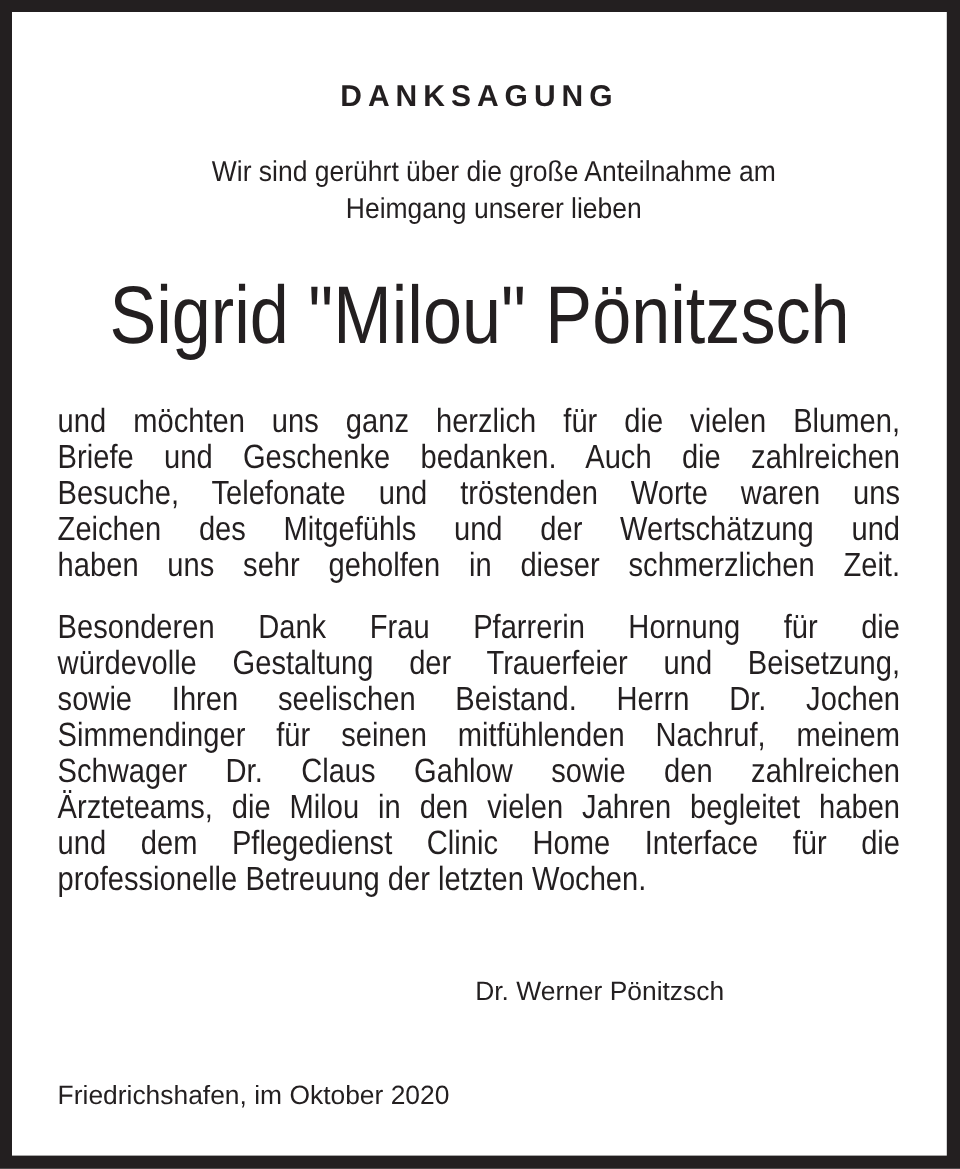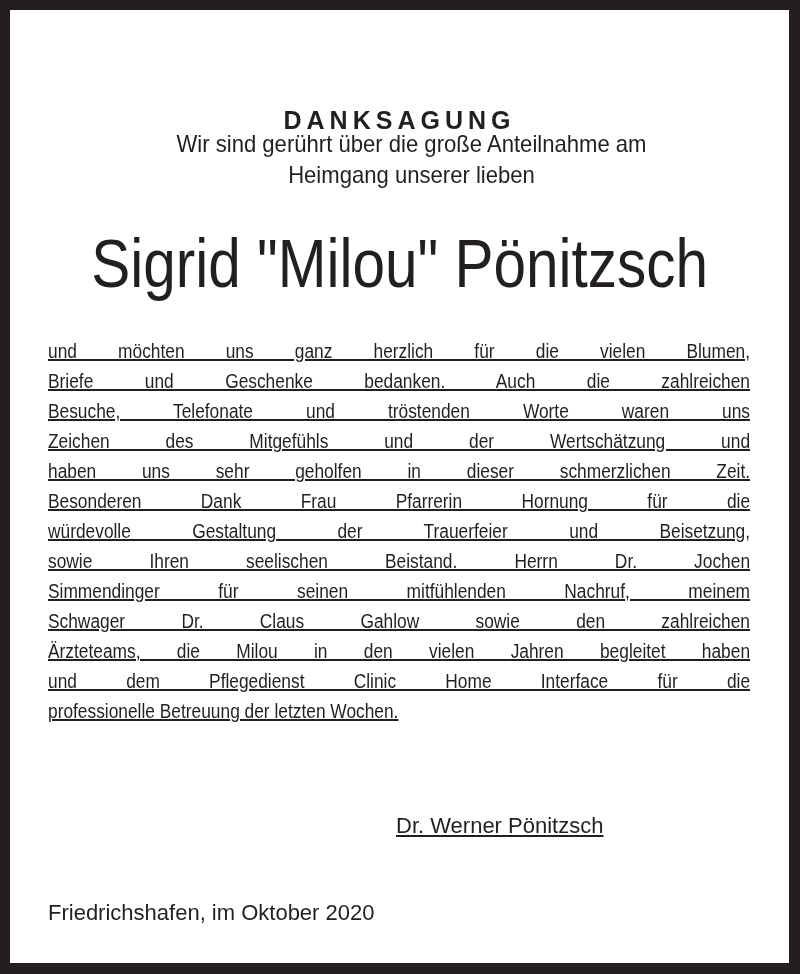--- a/index.html
+++ b/index.html
@@ -15,55 +15,54 @@
       width: 779px; height: 953px;
       background: #ffffff;
       color: #231f20;
       font-family: "Liberation Sans", sans-serif;
     }
     .title {
       position: absolute; left: 0; right: 0; top: 56px;
       text-align: center;
       font-size: 25px; font-weight: bold;
       letter-spacing: 5px;
-      margin-top: 40px;
     }
     .intro {
       position: absolute; left: 0; right: 0; top: 118px;
       text-align: center;
       font-size: 24px; line-height: 31px; padding-left: 24px;
     }
     .intro span { display: block; }
     .intro span.l1 { transform: scaleX(0.92); }
     .intro span.l2 { transform: scaleX(0.92); }
     .name {
       position: absolute; left: 0; right: 0; top: 213px;
       text-align: center;
       font-size: 68px; line-height: 80px;
       white-space: nowrap;
     }
     .name span { display: inline-block; transform: scaleX(0.86); transform-origin: center; }
     .para {
       position: absolute; left: 38px; width: 702px;
-      font-size: 20px; line-height: 30px; text-decoration: underline;
+      font-size: 28px; line-height: 30px;
     }
     .para .line {
       display: block; white-space: nowrap;
       text-align: justify; text-align-last: justify;
       width: 810px;
       transform: scaleX(0.8667); transform-origin: left top;
     }
     .para .line.last { text-align-last: left; }
     .p1 { top: 326px; }
-    .p2 { top: 476px; }
+    .p2 { top: 498px; }
     .sig {
       position: absolute; left: 386px; top: 801px;
       font-size: 22px; line-height: 30px;
     }
-    .sig span { display: block; white-space: nowrap; text-decoration: underline; }
+    .sig span { display: block; white-space: nowrap; }
     .footer {
       position: absolute; left: 38px; top: 888px;
       font-size: 22px; line-height: 30px; white-space: nowrap;
     }
   </style>
 </head>
 <body>
 
 <div class="page">
   <div class="title">DANKSAGUNG</div>

